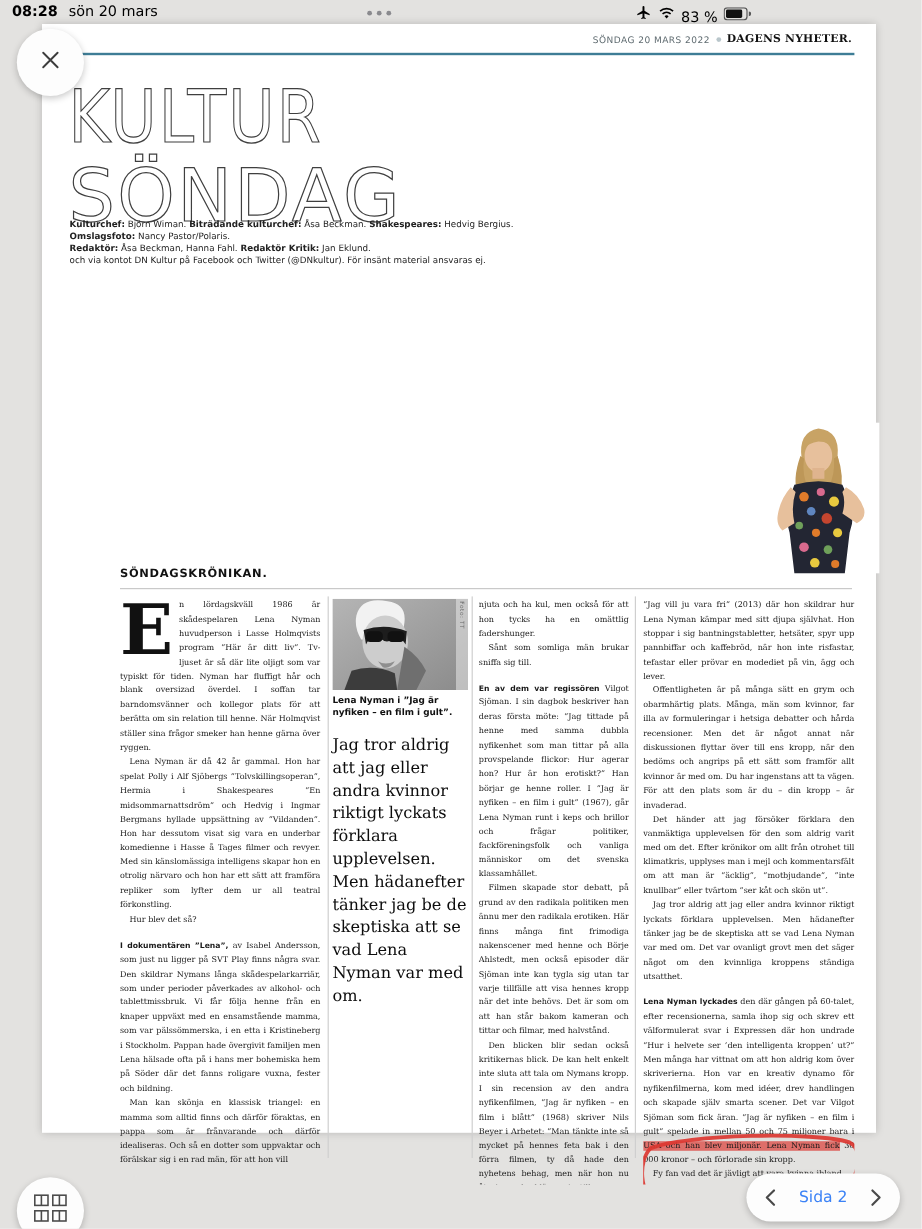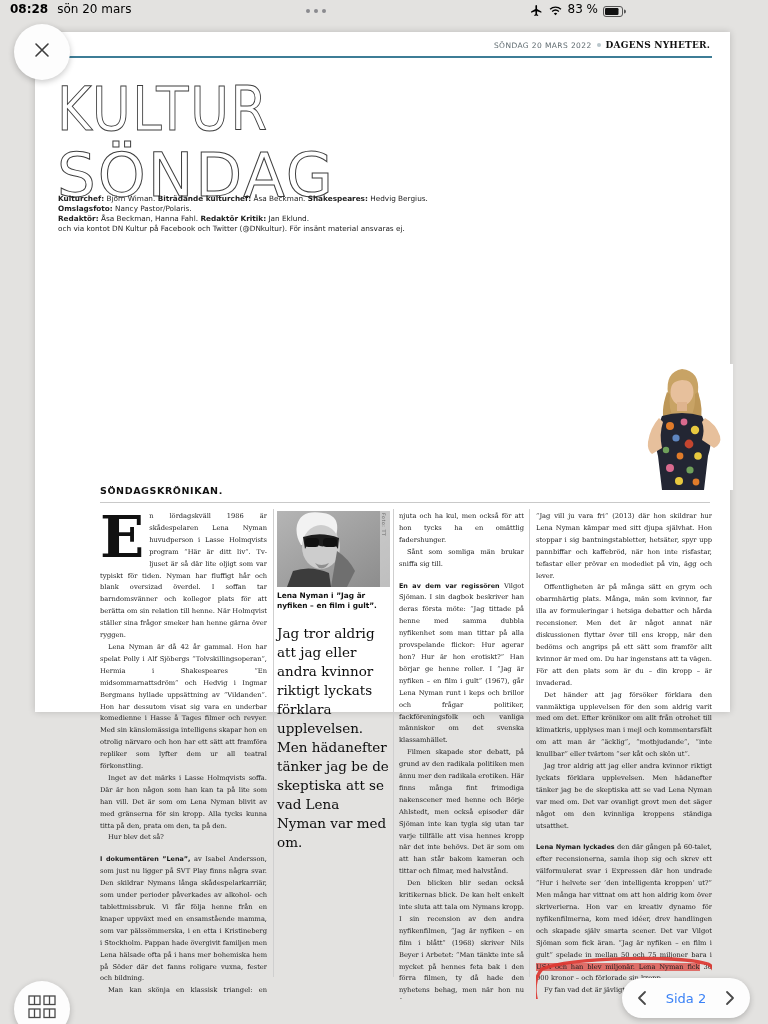--- a/index.html
+++ b/index.html
@@ -12,25 +12,25 @@
   html,body{width:768px;height:1024px;overflow:hidden;}
   body{background:var(--bg);font-family:"DejaVu Sans","Liberation Sans",sans-serif;position:relative;}
 
   
   .statusbar{position:absolute;left:0;top:0;width:632px;height:20px;display:flex;align-items:center;color:#000;}
   .sb-left{position:absolute;left:10px;top:2px;display:flex;gap:9px;align-items:baseline;}
   .sb-time{font-size:12px;font-weight:bold;}
   .sb-date{font-size:12px;}
   .sb-dots{position:absolute;left:50%;top:9px;transform:translateX(-50%);display:flex;gap:4px;}
   .sb-dots i{width:4px;height:4px;border-radius:50%;background:#8a8a8e;display:block;}
-  .sb-right{position:absolute;right:6px;top:2px;display:flex;gap:5px;align-items:flex-start;}
+  .sb-right{position:absolute;right:6px;top:2px;display:flex;gap:5px;align-items:flex-end;}
   .sb-batt-txt{font-size:12px;}
 
   
-  .page{position:absolute;left:35px;top:32px;width:695px;height:680px;background:#fff;box-shadow:0 0 7px rgba(0,0,0,.18);text-decoration:underline;}
+  .page{position:absolute;left:35px;top:20px;width:695px;height:924px;background:#fff;box-shadow:0 0 7px rgba(0,0,0,.18);text-decoration:underline;}
 
   .paper-header{position:absolute;right:20px;top:8px;display:flex;align-items:center;gap:5px;}
   .ph-date{font-size:7.5px;color:#5f6b70;letter-spacing:.4px;}
   .ph-dot{width:4px;height:4px;border-radius:50%;background:#b9c6cb;}
   .ph-brand{font-size:9px;font-weight:bold;font-family:"DejaVu Serif","Liberation Serif",serif;letter-spacing:.2px;color:#111;}
   .paper-rule{position:absolute;left:22px;right:18px;top:24px;height:2px;background:var(--accent);}
 
   .masthead{position:absolute;left:20px;top:29px;}
   .masthead text{fill:none;stroke:#3f3f3f;stroke-width:1;font-family:"DejaVu Sans",sans-serif;font-size:61px;letter-spacing:2px;}
 
@@ -164,21 +164,20 @@
   <div class="section-label">SÖNDAGSKRÖNIKAN.</div>
   <div class="section-rule"></div>
 
   <div class="divider dv1"></div>
   <div class="divider dv2"></div>
   <div class="divider dv3"></div>
 
   <div class="col" id="col1">
       <p class="p0"><span class="dropcap">E</span><span>n lördagskväll 1986 är skådespelaren Lena Nyman huvudperson i Lasse Holmqvists program ”Här är ditt liv”. Tv-ljuset är så där lite oljigt som var typiskt för tiden. Nyman har fluffigt hår och blank oversizad överdel. I soffan tar barndomsvänner och kollegor plats för att berätta om sin relation till henne. När Holmqvist ställer sina frågor smeker han henne gärna över ryggen.</span></p>
       <p class="pi"><span>Lena Nyman är då 42 år gammal. Hon har spelat Polly i Alf Sjöbergs ”Tolvskillingsoperan”, Hermia i Shakespeares ”En midsommarnattsdröm” och Hedvig i Ingmar Bergmans hyllade uppsättning av ”Vildanden”. Hon har dessutom visat sig vara en underbar komedienne i Hasse å Tages filmer och revyer. Med sin känslomässiga intelligens skapar hon en otrolig närvaro och hon har ett sätt att framföra repliker som lyfter dem ur all teatral förkonstling.</span></p>
-      <p class="pi"><span>Inget av det märks i Lasse Holmqvists soffa. Där är hon någon som han kan ta på lite som han vill. Det är som om Lena Nyman blivit av med gränserna för sin kropp. Alla tycks kunna titta på den, prata om den, ta på den.</span></p>
       <p class="pi"><span>Hur blev det så?</span></p>
       <p class="ps"><b>I dokumentären ”Lena”,</b><span> av Isabel Andersson, som just nu ligger på SVT Play finns några svar. Den skildrar Nymans långa skådespelarkarriär, som under perioder påverkades av alkohol- och tablettmissbruk. Vi får följa henne från en knaper uppväxt med en ensamstående mamma, som var pälssömmerska, i en etta i Kristineberg i Stockholm. Pappan hade övergivit familjen men Lena hälsade ofta på i hans mer bohemiska hem på Söder där det fanns roligare vuxna, fester och bildning.</span></p>
       <p class="pi"><span>Man kan skönja en klassisk triangel: en mamma som alltid finns och därför föraktas, en pappa som är frånvarande och därför idealiseras. Och så en dotter som uppvaktar och förälskar sig i en rad män, för att hon vill</span></p>
     </div>
 
   <div class="col2">
     <svg class="lena-photo" viewBox="0 0 113 76">
       <defs>
           <linearGradient id="bwbg" x1="0" y1="0" x2="1" y2="1">
         <stop offset="0" stop-color="#b5b5b5"></stop>

